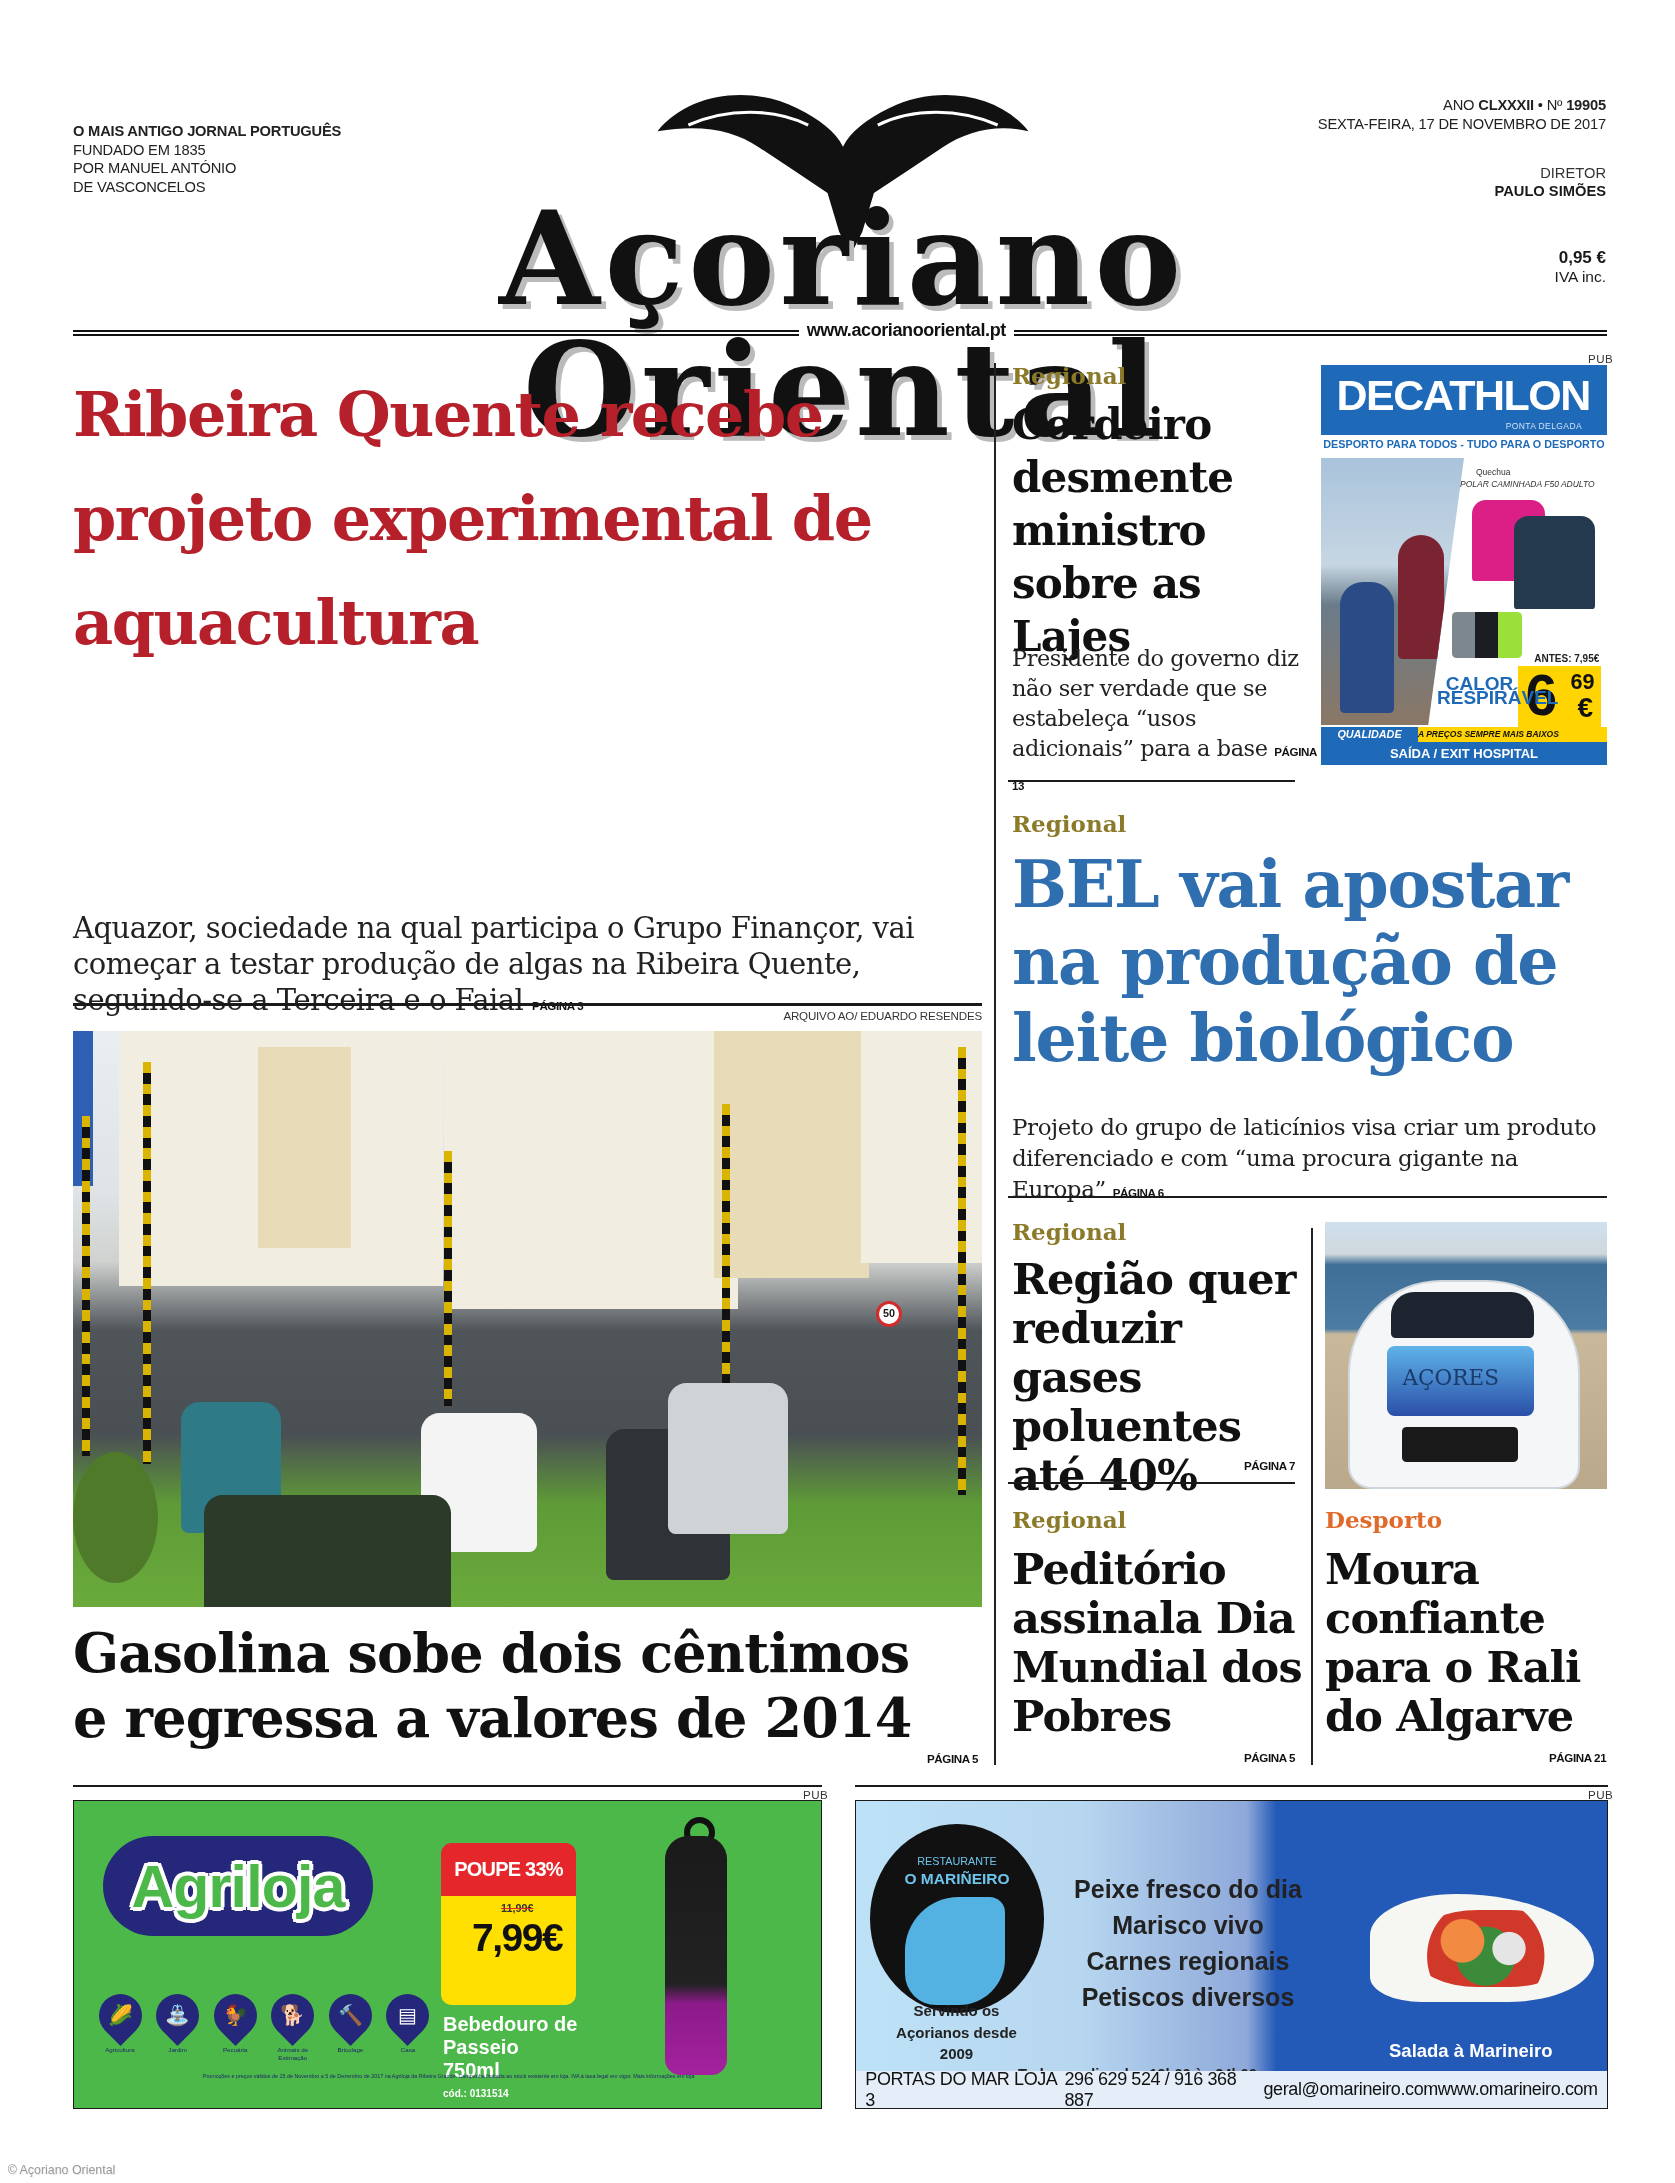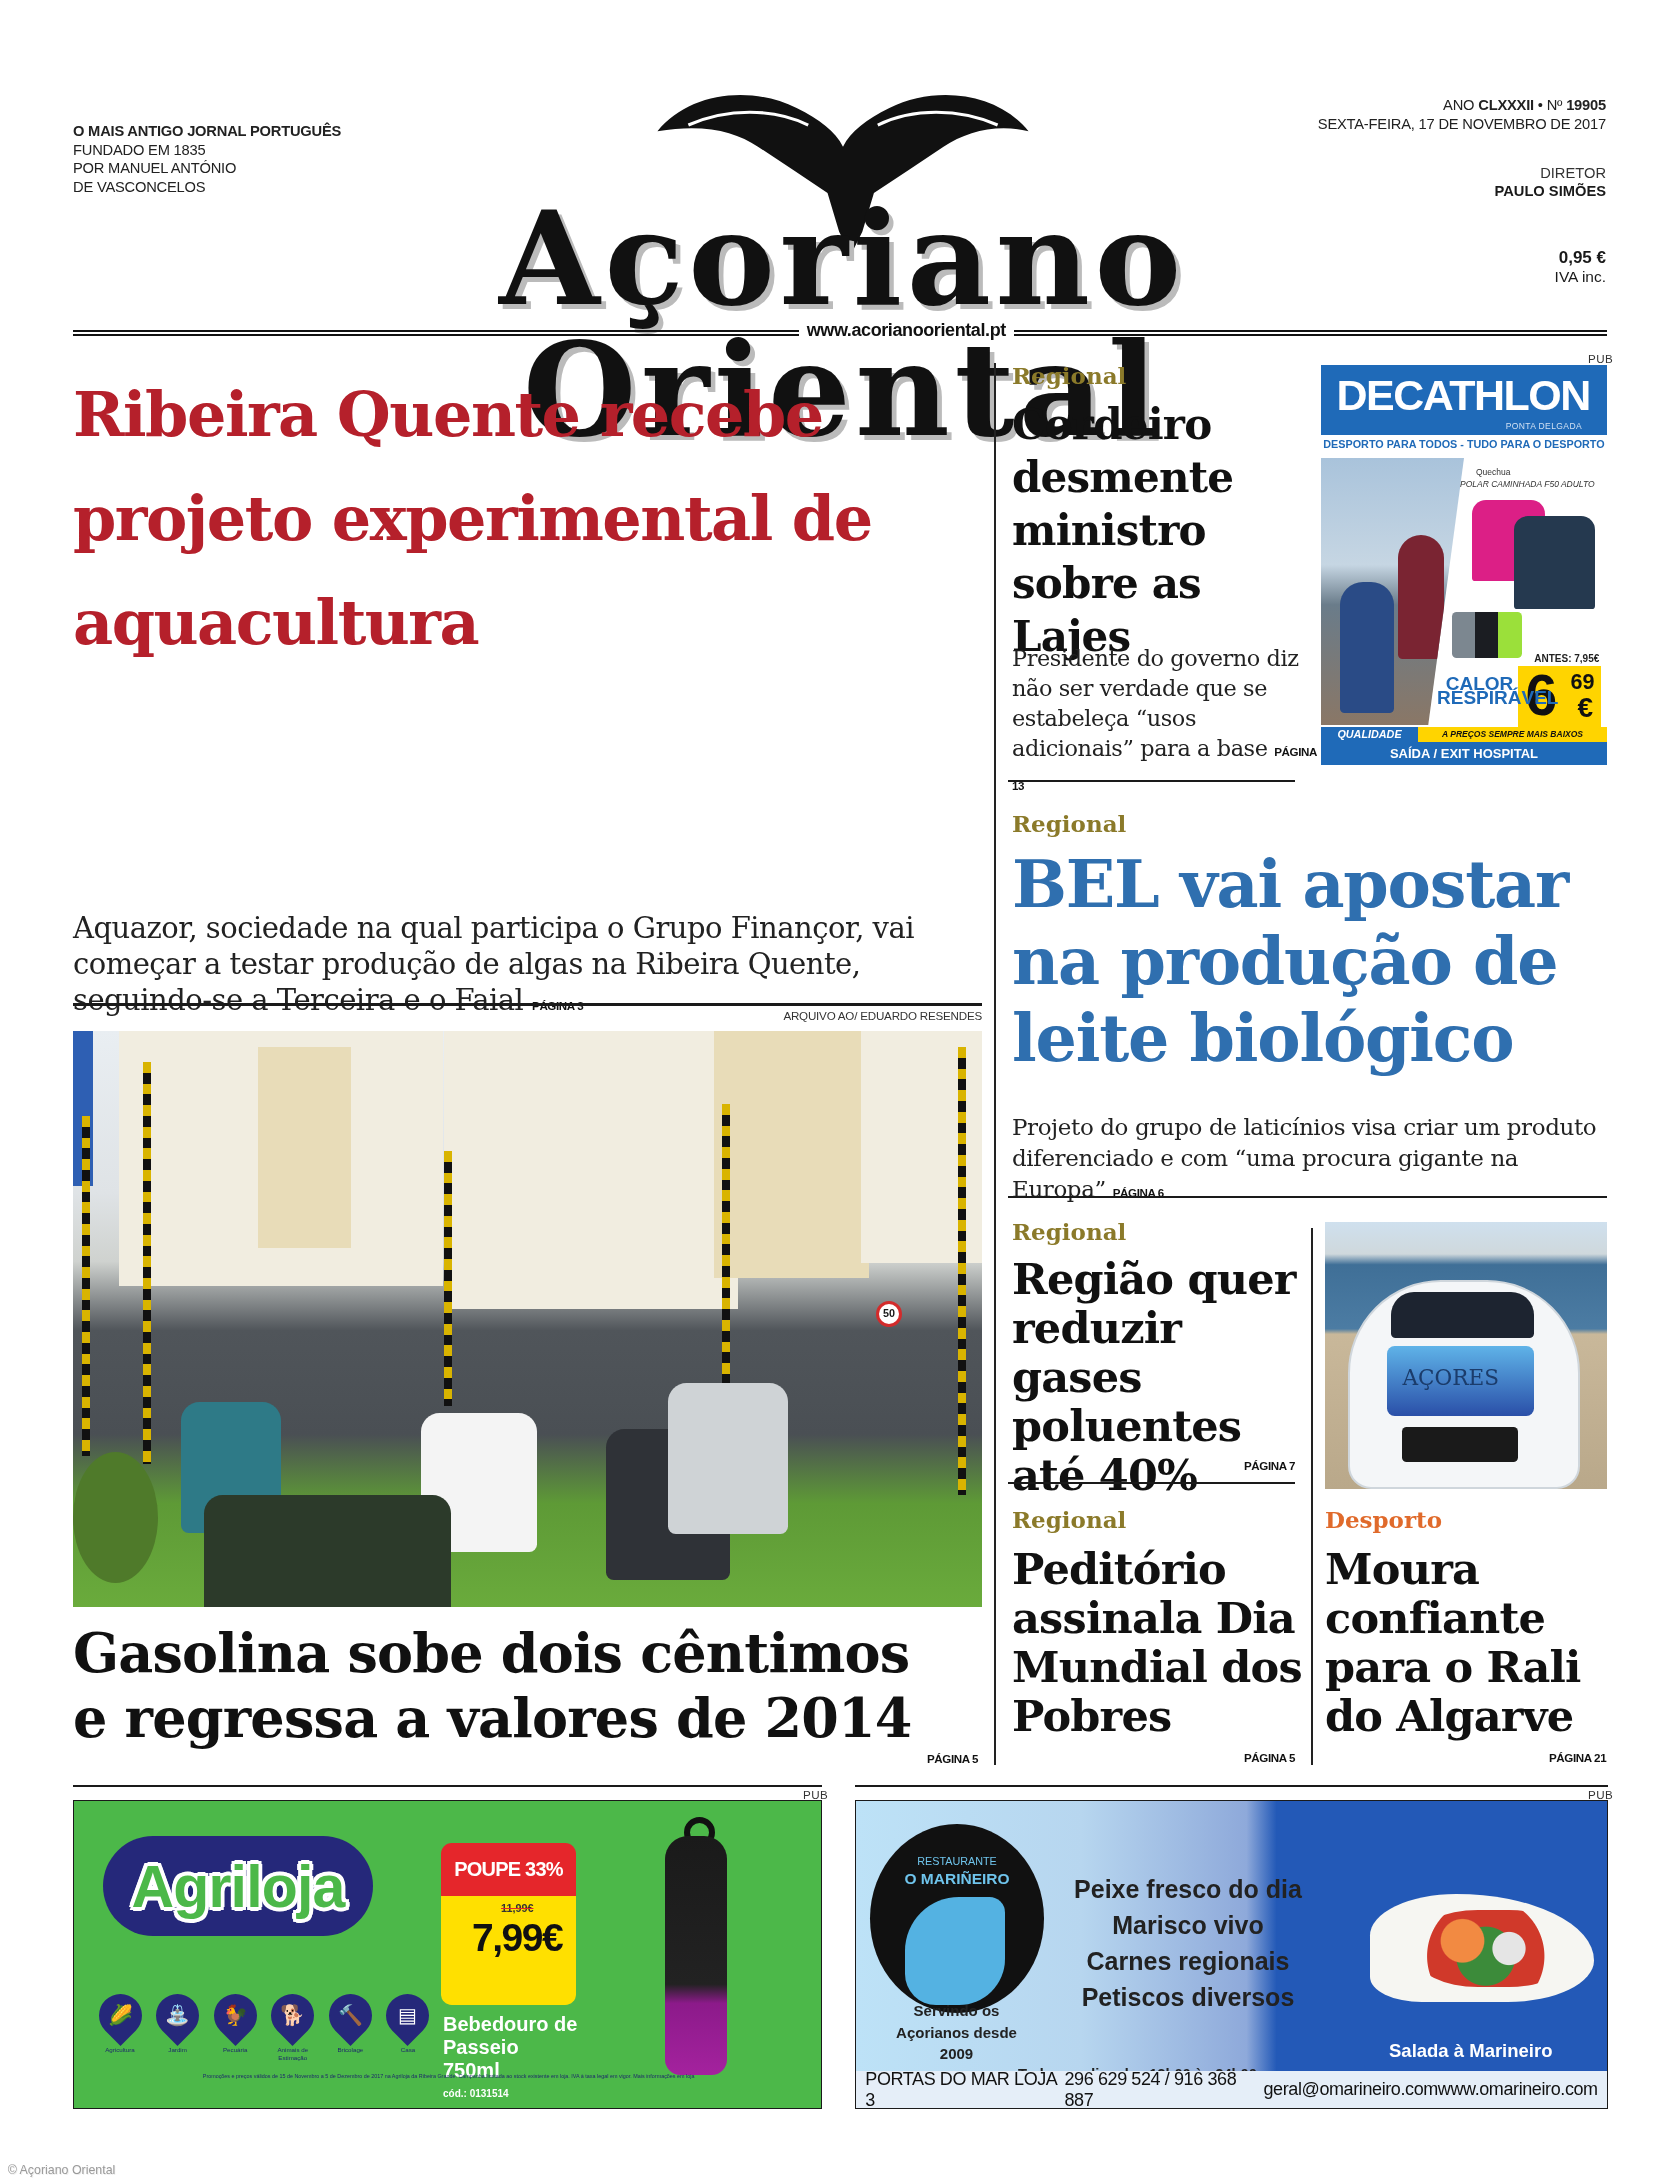--- a/index.html
+++ b/index.html
@@ -100,21 +100,21 @@
   .jacket-navy { position: absolute; left: 193px; top: 151px; width: 81px; height: 93px; background: #25394f; border-radius: 14px 14px 3.1px 3.1px; }
   .mini-jackets { position: absolute; left: 131px; top: 247px; width: 70px; height: 46px;
     background: linear-gradient(90deg, #7c8790 0 33%, #1b1d22 33% 66%, #9be03a 66% 100%); border-radius: 4.6px; }
   .deca-antes { position: absolute; right: 7.7px; top: 288px; font-size: 10px; font-weight: bold; color: #222; }
   .deca-price { position: absolute; right: 6.2px; top: 301px; width: 83px; height: 62px; background: #ffd400; }
   .deca-price .big { position: absolute; left: 7.7px; top: -3.1px; font-size: 57px; font-weight: bold; color: #111; line-height: 65px; }
   .deca-price .cents { position: absolute; right: 6.2px; top: 3.1px; font-size: 21.6px; font-weight: bold; color: #111; }
   .deca-price .eur { position: absolute; right: 7.7px; top: 26px; font-size: 28px; font-weight: bold; color: #111; }
   .deca-calor { position: absolute; left: 116px; top: 312px; width: 85px; text-align: center; font-size: 19px; line-height: 14px; font-weight: bold; color: #1f6ab8; }
   .deca-qual { position: absolute; left: 0; top: 362px; width: 97px; height: 15.5px; background: #1f6ab8; color: #fff; font-size: 10.8px; font-weight: bold; font-style: italic; text-align: center; line-height: 15.5px; }
-  .deca-prices-bar { position: absolute; left: 97px; top: 362px; right: 0; height: 15.5px; background: #ffd400; color: #111; font-size: 8.5px; font-weight: bold; font-style: italic; text-align: center; line-height: 15.5px; }
+  .deca-prices-bar { position: absolute; left: 97px; top: 362px; right: 0; height: 15.5px; background: #ffd400; color: #111; font-size: 8.5px; font-weight: bold; font-style: italic; text-align: left; line-height: 15.5px; }
   .deca-bottom { position: absolute; left: 0; bottom: 0; width: 100%; height: 23px; background: #1f6ab8; color: #fff; font-size: 13px; font-weight: bold; text-align: center; line-height: 23px; }
 
   
   .agri { left: 73px; top: 1800px; width: 749px; height: 309px; background: #4cb849; border: 1.5px solid #1a1a1a; overflow: hidden; }
   .agri-logo { position: absolute; left: 29px; top: 35px; width: 270px; height: 100px; background: #25287a; border-radius: 50px; }
   .agri-logo span { position: absolute; left: 0; width: 100%; top: 17px; text-align: center; font-size: 59px; font-weight: bold; color: #4cb849; letter-spacing: -0.8px;
     text-shadow: -3.1px -3.1px 0 #fff, 3.1px -3.1px 0 #fff, -3.1px 3.1px 0 #fff, 3.1px 3.1px 0 #fff, 0 3.9px 0 #fff, 0 -3.9px 0 #fff, 3.9px 0 0 #fff, -3.9px 0 0 #fff; }
   .agri-cats { position: absolute; left: 23px; top: 193px; display: flex; gap: 11.6px; }
   .agri-cat { width: 46px; text-align: center; }
   .agri-pin { width: 43px; height: 43px; margin: 0 auto; background: #25287a; border-radius: 50% 50% 50% 0; transform: rotate(-45deg); position: relative; }

